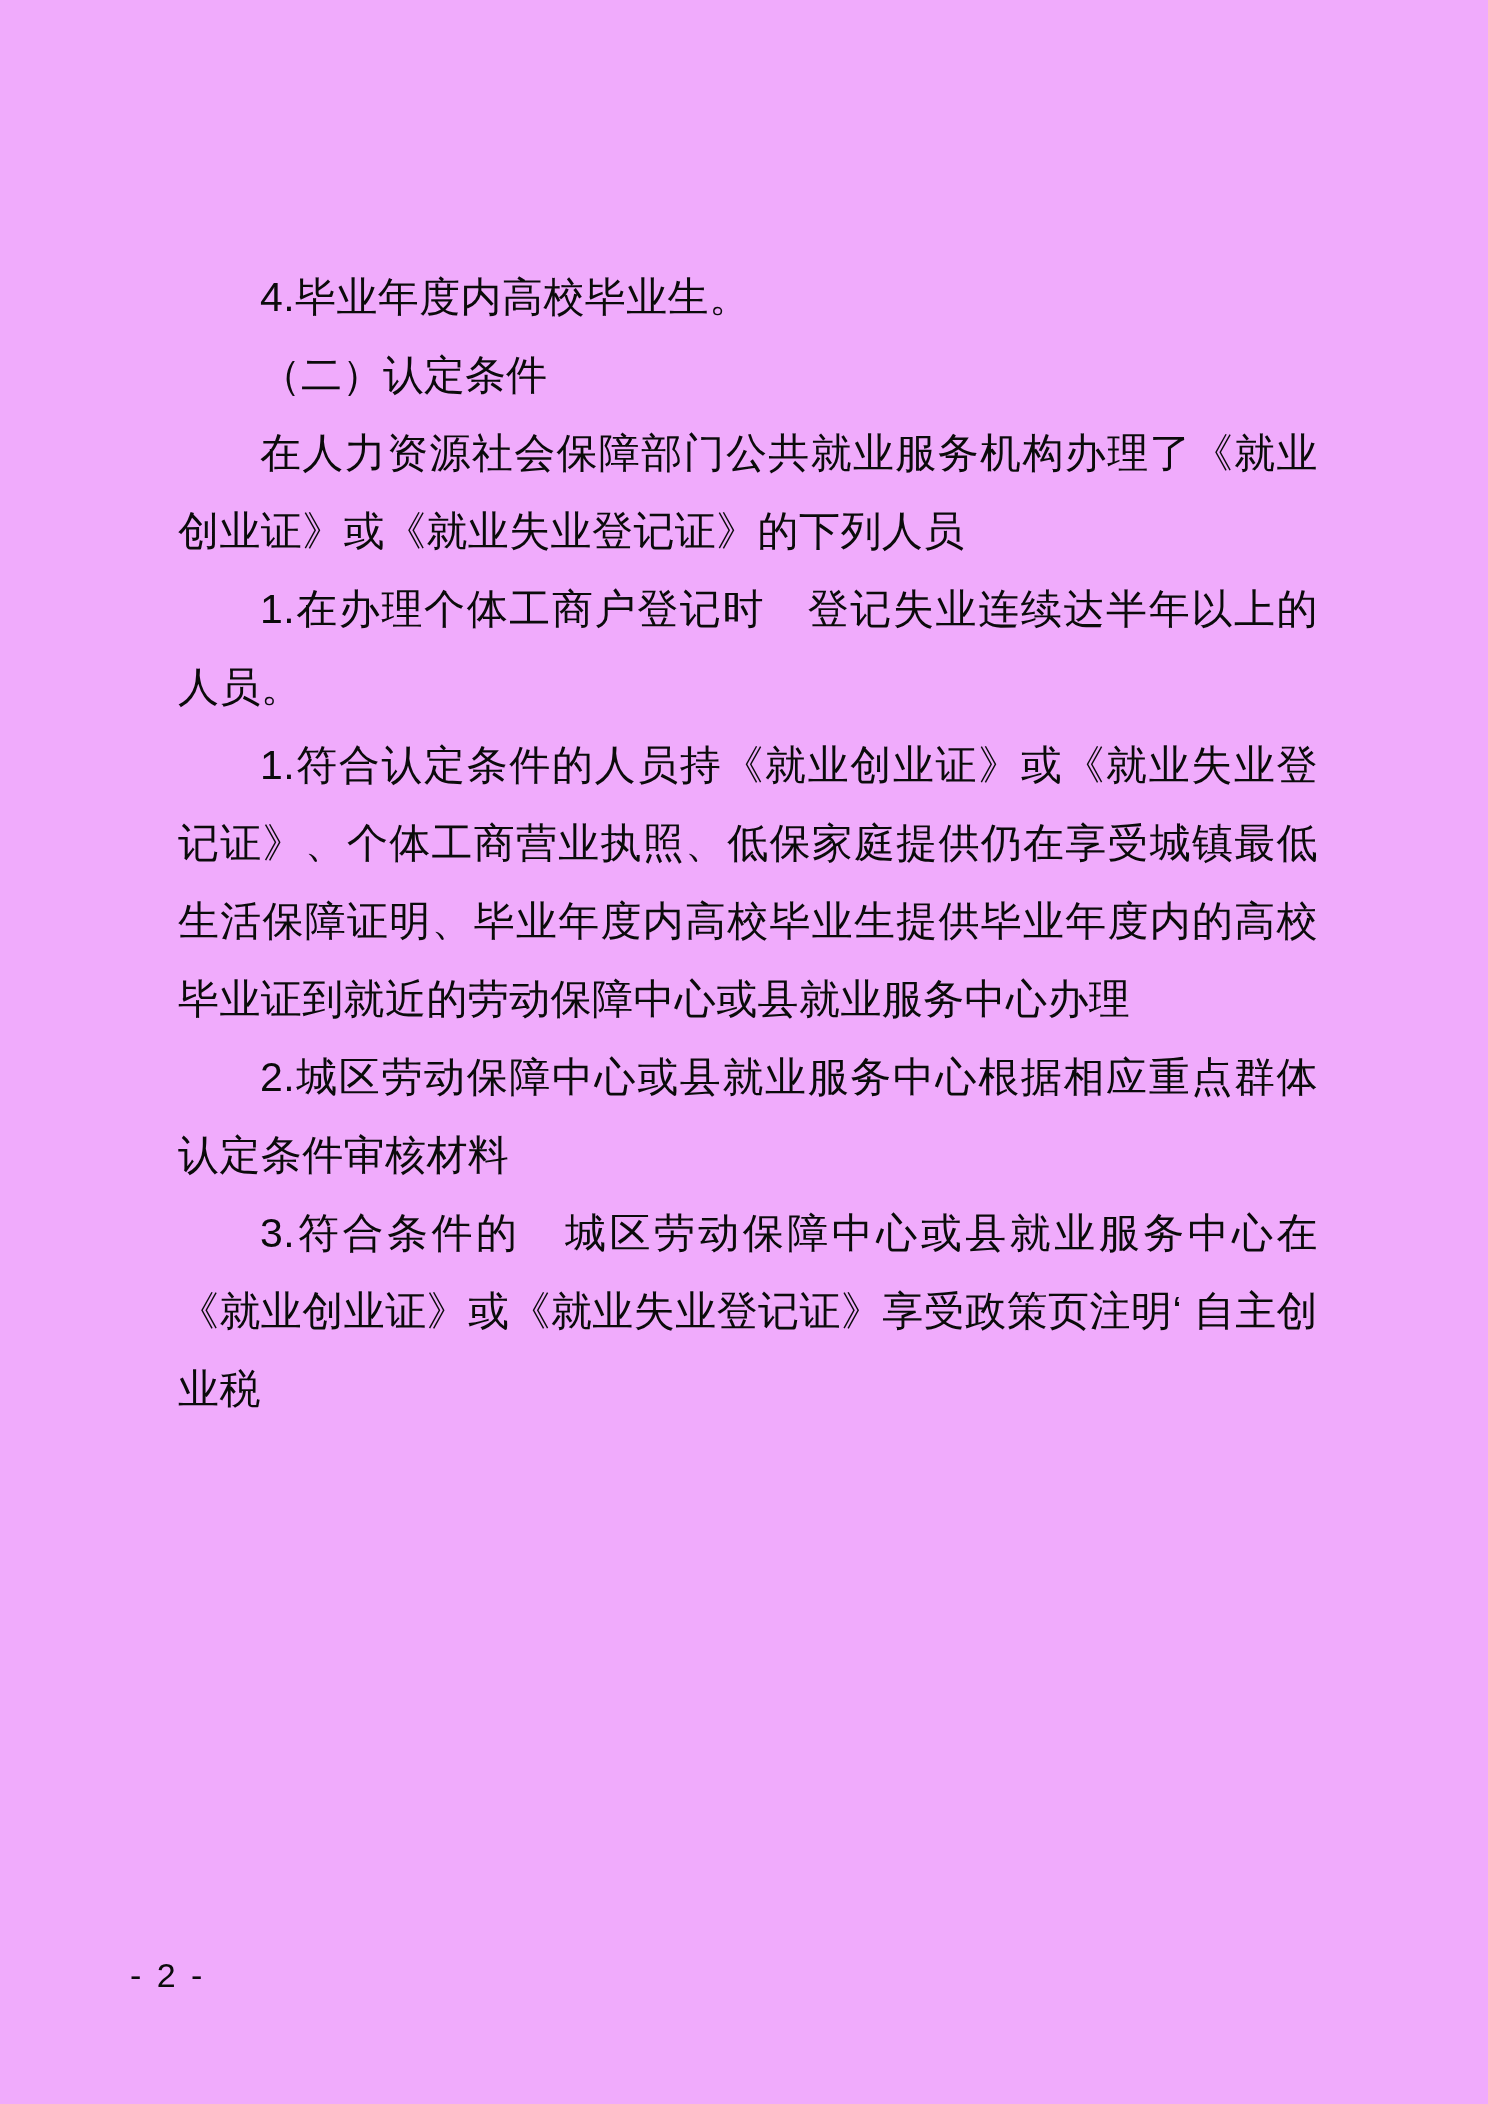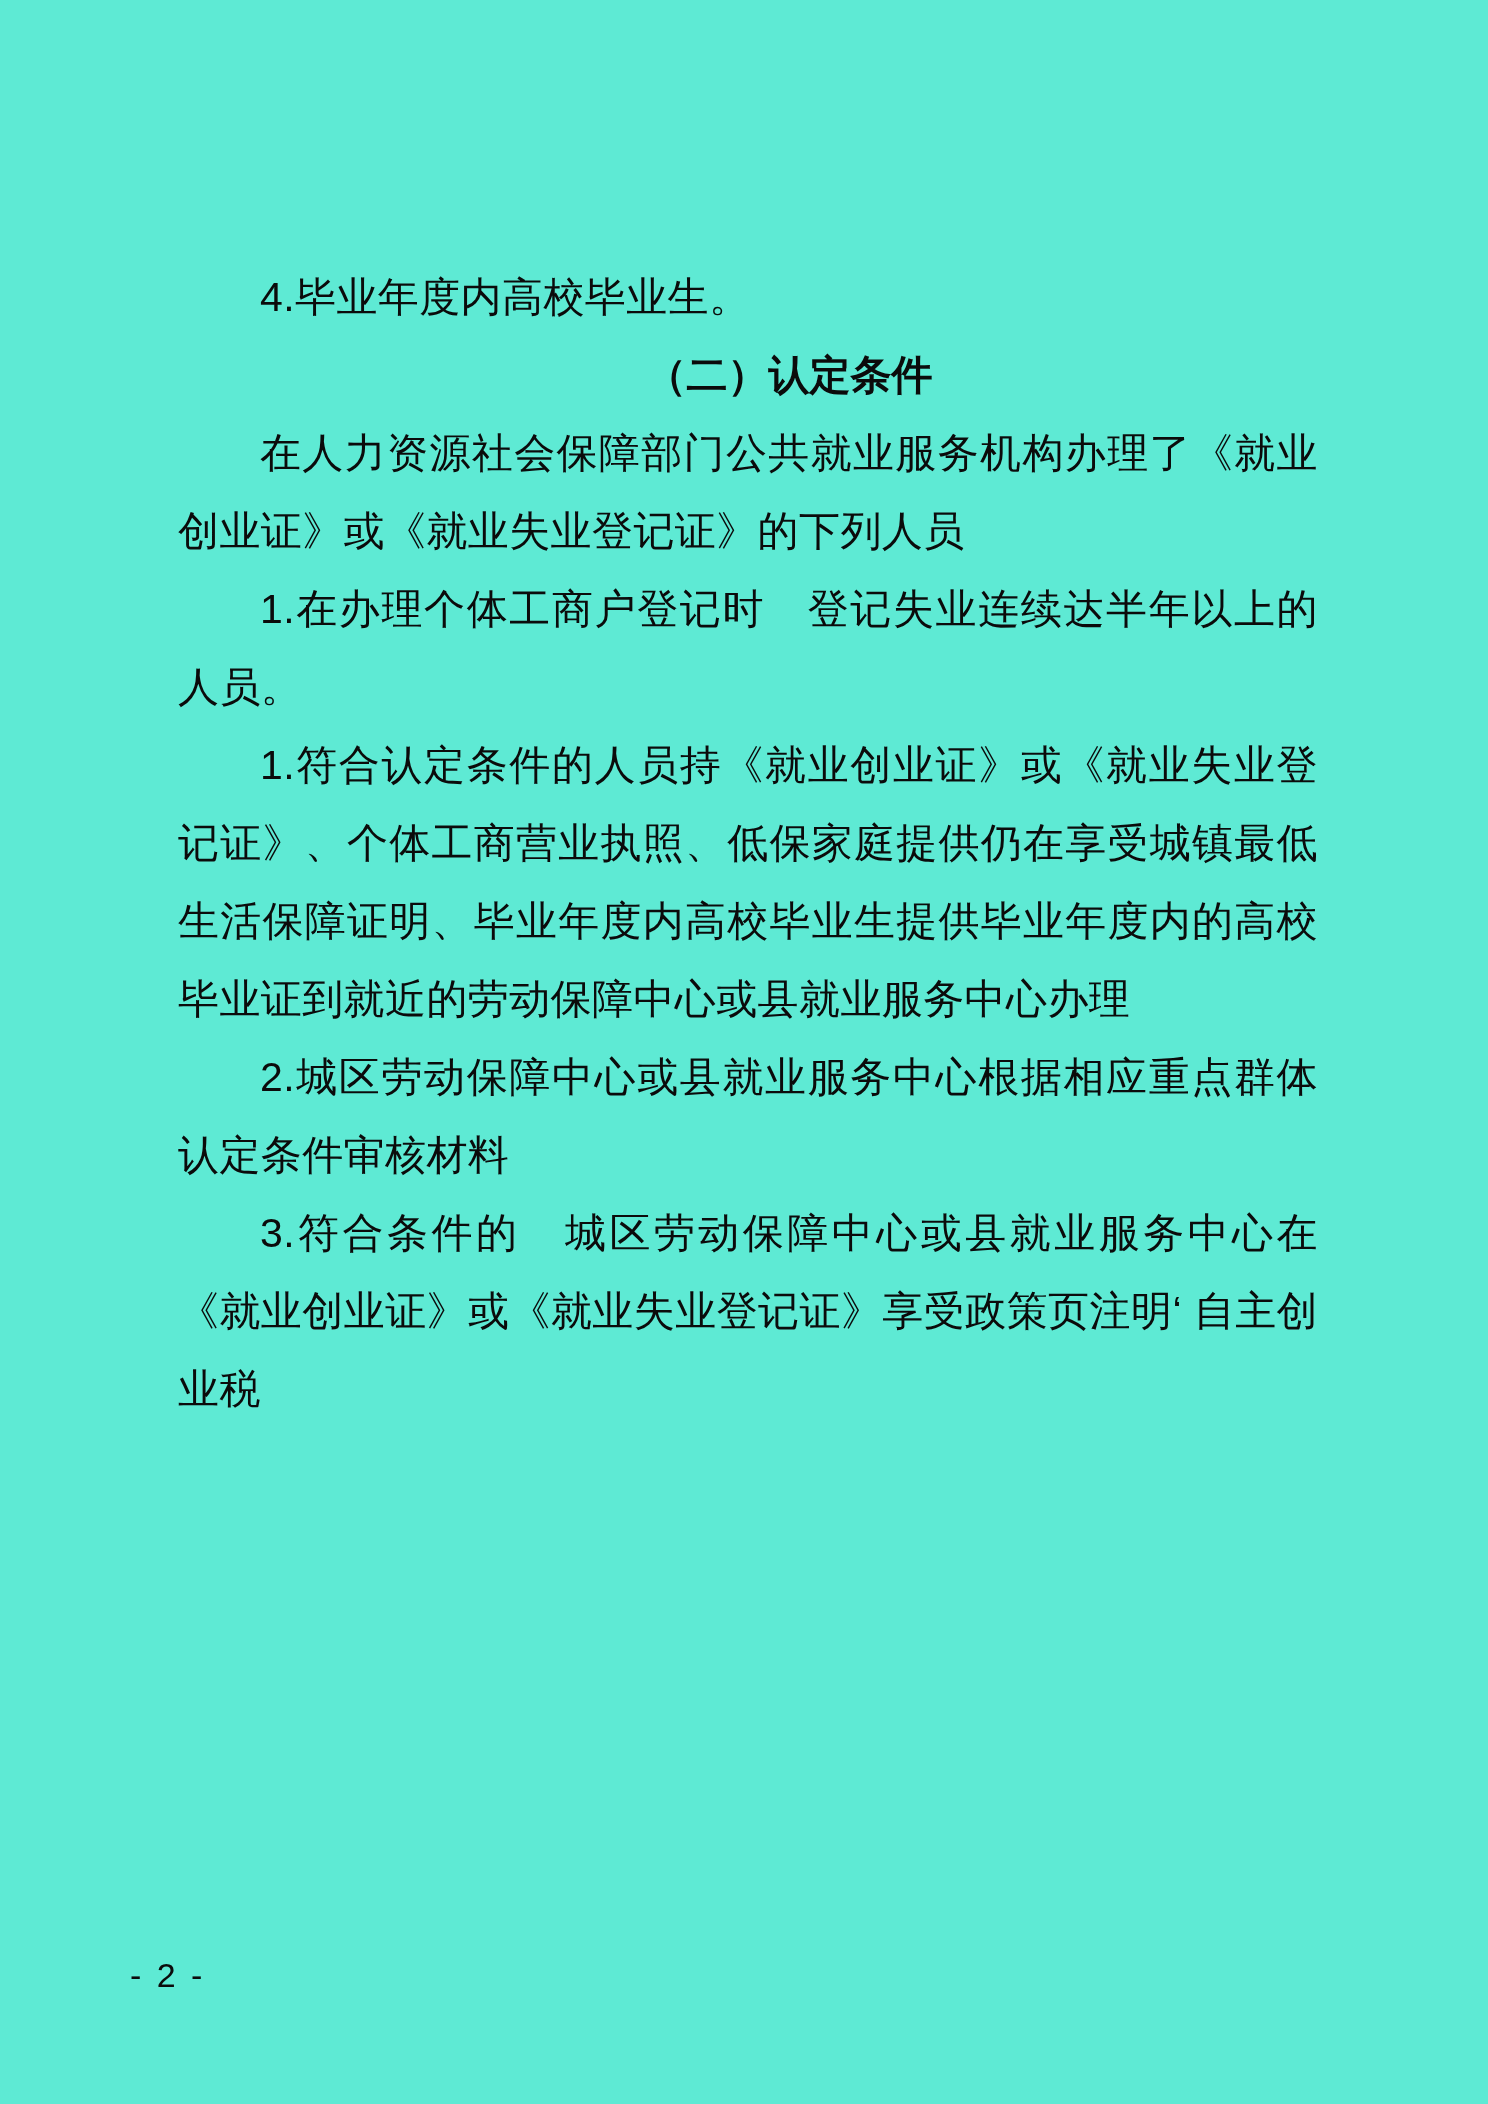--- a/index.html
+++ b/index.html
@@ -14,21 +14,21 @@
     font-family: "Liberation Sans", "DejaVu Sans", sans-serif;
     color: #0b0b0b;
     overflow: hidden;
   }
   .page {
     position: absolute;
     left: 0;
     top: 0;
     width: 1488px;
     height: 2104px;
-    background: #5eead4;
+    background: #f0abfc;
   }
   .content {
     position: absolute;
     left: 178px;
     top: 258px;
     width: 1140px;
   }
   .para {
     font-size: 41px;
     line-height: 78px;
@@ -38,24 +38,23 @@
     margin: 0 0 0 0;
     white-space: pre-wrap;
     word-break: break-all;
   }
   .indent {
     text-indent: 82px;
   }
   .heading {
     font-size: 41px;
     line-height: 78px;
-    font-weight: bold;
+    font-weight: normal;
     text-indent: 82px;
     margin: 0;
-    text-align: center;
   }
   .footer {
     position: absolute;
     left: 130px;
     top: 1955px;
     width: 300px;
     font-size: 34px;
     line-height: 40px;
     letter-spacing: 3px;
     color: #0b0b0b;

